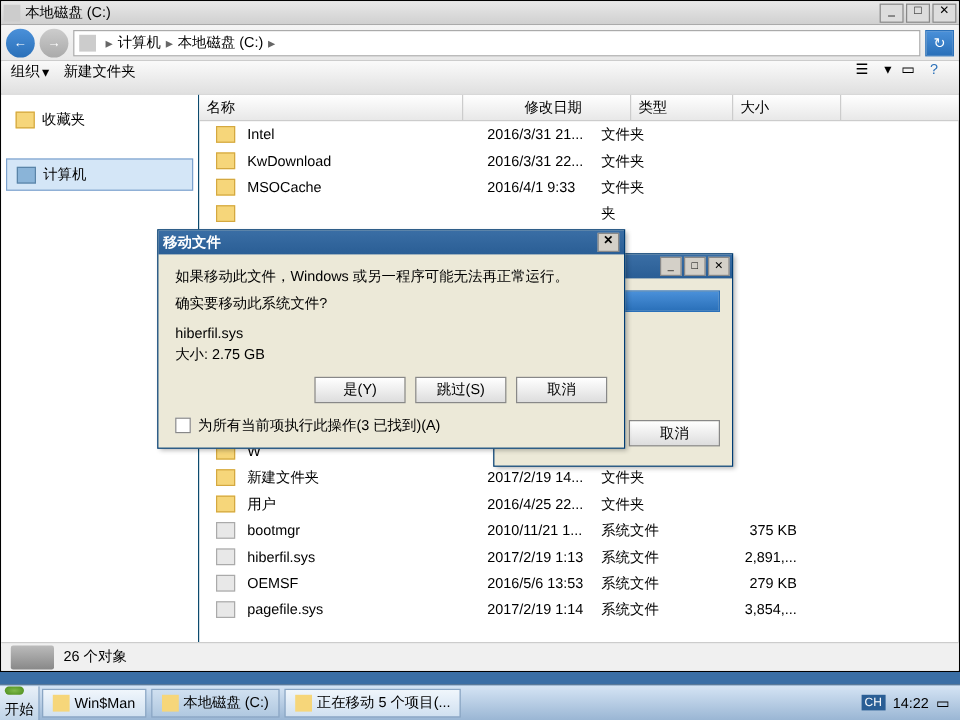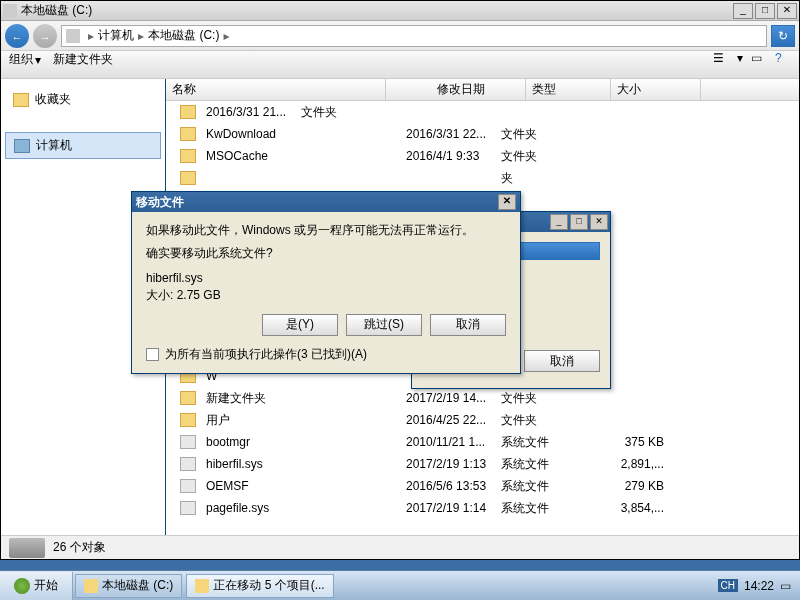--- a/index.html
+++ b/index.html
@@ -61,21 +61,21 @@
 .dialog2 { position: absolute; top: 211px; left: 411px; width: 200px; height: 178px; background: #ece9d8; border: 1px solid #003c74; box-shadow: 2px 2px 4px rgba(0,0,0,0.3); z-index: 15; }
 .dlg2-title { height: 20px; background: linear-gradient(#3a6ea5, #2a5e95); display: flex; justify-content: flex-end; align-items: center; padding: 0 2px; gap: 2px; }
 .dlg2-btn { width: 18px; height: 16px; background: #d4d0c8; border: 1px solid #888; font-size: 9px; text-align: center; line-height: 12px; }
 .dlg2-body { padding: 10px; }
 .dlg2-bar { height: 18px; background: linear-gradient(#4a90d9, #2a70b9); border: 1px solid #2a70b9; margin-bottom: 90px; }
 .dlg2-bottom { display: flex; align-items: center; justify-content: space-between; }
 .expand-btn { width: 16px; height: 16px; border: 1px solid #888; text-align: center; cursor: pointer; background: #fff; }
 
 
 .taskbar { position: absolute; bottom: 0; left: 0; width: 800px; height: 30px; background: linear-gradient(#d6e5f5, #9ab6d4); border-top: 1px solid #5a7a9a; display: flex; align-items: center; z-index: 5; }
-.start-btn { height: 28px; padding: 0 14px; display: flex; align-items: center; gap: 4px; cursor: pointer; background: linear-gradient(#e8f0f8, #c0d4e8); border-right: 1px solid #8aa6c4; }
+.start-btn { height: 28px; padding: 0 4px; display: flex; gap: 4px; cursor: pointer; background: linear-gradient(#e8f0f8, #c0d4e8); border-right: 1px solid #8aa6c4; flex-direction: column; }
 .start-orb { width: 16px; height: 16px; border-radius: 8px; background: radial-gradient(#7fba4a, #4a8a1a); }
 .task-item { height: 24px; padding: 0 8px; margin: 0 2px; display: flex; align-items: center; gap: 4px; background: linear-gradient(#f0f6fc, #d0e0f0); border: 1px solid #8aa6c4; cursor: pointer; max-width: 160px; overflow: hidden; white-space: nowrap; }
 .task-item.active { background: linear-gradient(#d0e0f0, #b0c8e0); }
 .task-icon { width: 14px; height: 14px; background: #f6d67a; flex-shrink: 0; }
 .tray { margin-left: auto; display: flex; align-items: center; gap: 6px; padding: 0 6px; }
 .tray-lang { background: #2a5e95; color: #fff; padding: 1px 3px; font-size: 10px; }
 .tray-time { }
 .tray-ic { width: 14px; height: 14px; }
 </style>
 </head>
@@ -138,20 +138,21 @@
     <div class="file-area">
       <div class="col-headers">
         <div class="col-h col-name">名称</div>
         <div class="col-h col-date">修改日期</div>
         <div class="col-h col-type">类型</div>
         <div class="col-h col-size">大小</div>
       </div>
       <div class="file-list" id="file-list">
           <div class="file-row">
             <span class="file-icon "></span>
+            <span class="cell c-name">Intel</span>
             <span class="cell c-date">2016/3/31 21...</span>
             <span class="cell c-type">文件夹</span>
             <span class="cell c-size"></span>
           </div>
           <div class="file-row">
             <span class="file-icon "></span>
             <span class="cell c-name">KwDownload</span>
             <span class="cell c-date">2016/3/31 22...</span>
             <span class="cell c-type">文件夹</span>
             <span class="cell c-size"></span>
@@ -323,20 +324,24 @@
       <span>为所有当前项执行此操作(3 已找到)(A)</span>
     </div>
   </div>
 </div>
 
 <div class="taskbar">
   <div class="start-btn">
     <span class="start-orb"></span>
     <span>开始</span>
   </div>
+  <div class="task-item">
+    <span class="task-icon"></span>
+    <span>Win$Man</span>
+  </div>
   <div class="task-item active">
     <span class="task-icon"></span>
     <span>本地磁盘 (C:)</span>
   </div>
   <div class="task-item">
     <span class="task-icon"></span>
     <span>正在移动 5 个项目(...</span>
   </div>
   <div class="tray">
     <span class="tray-lang">CH</span>

